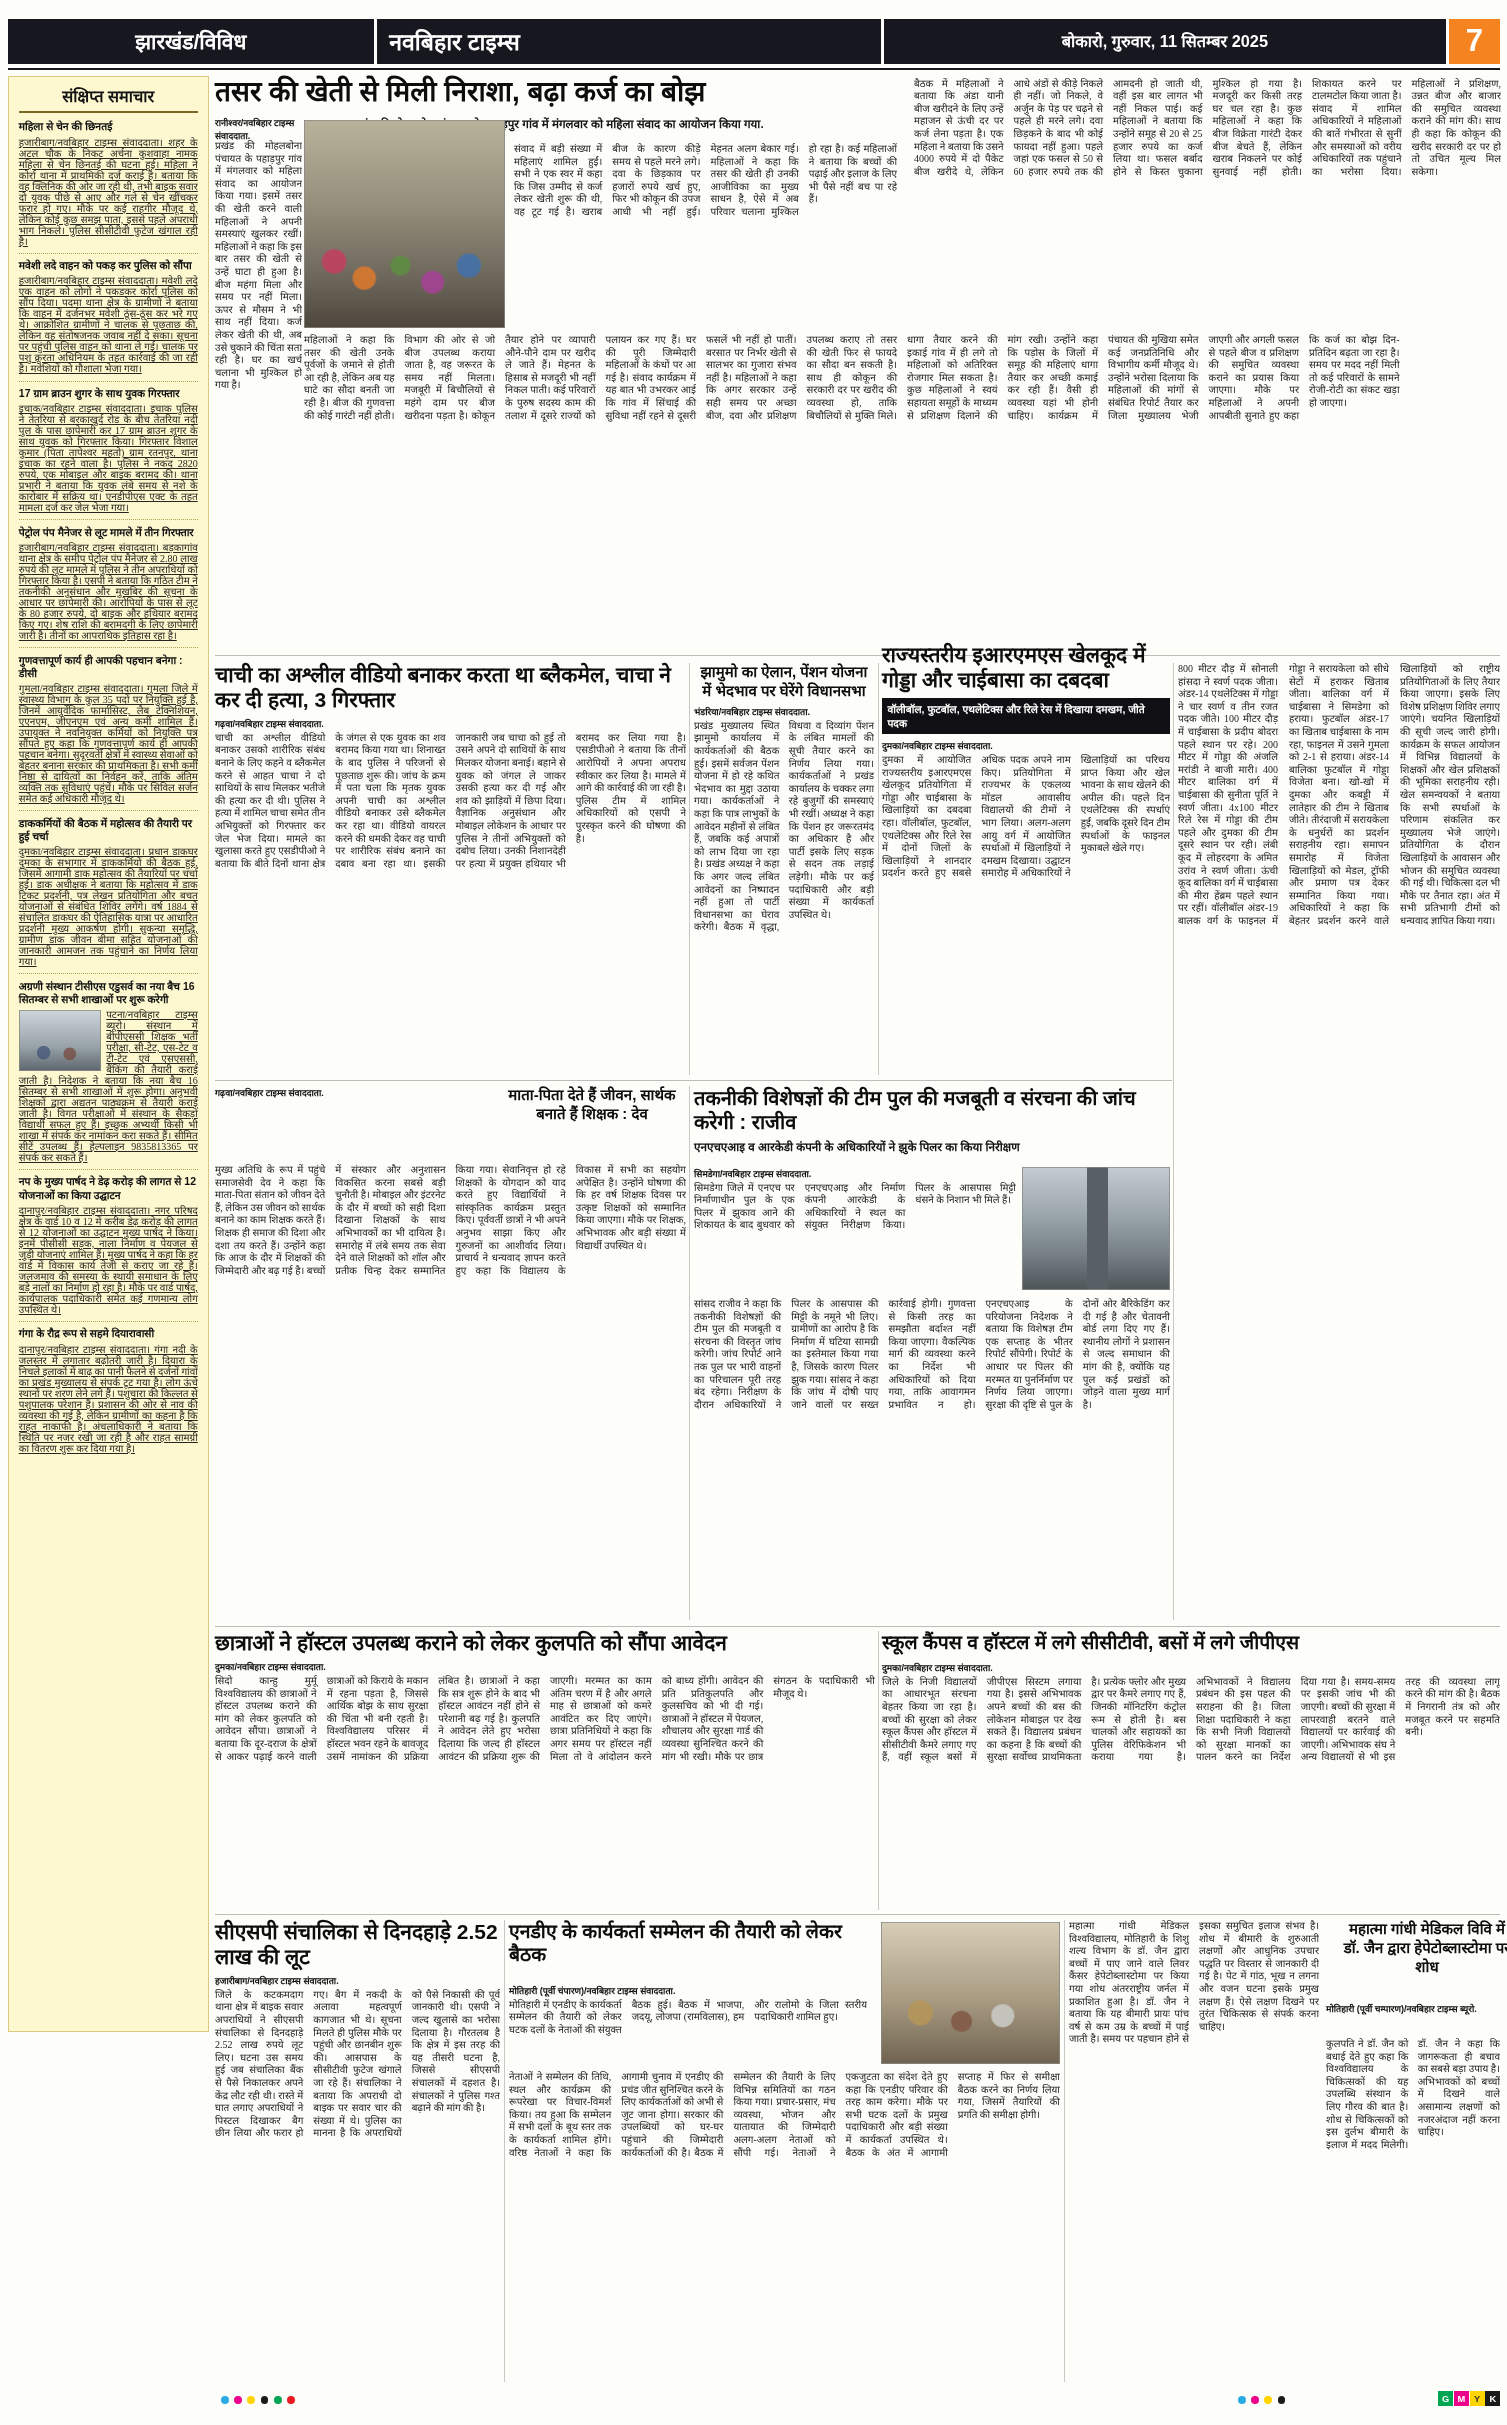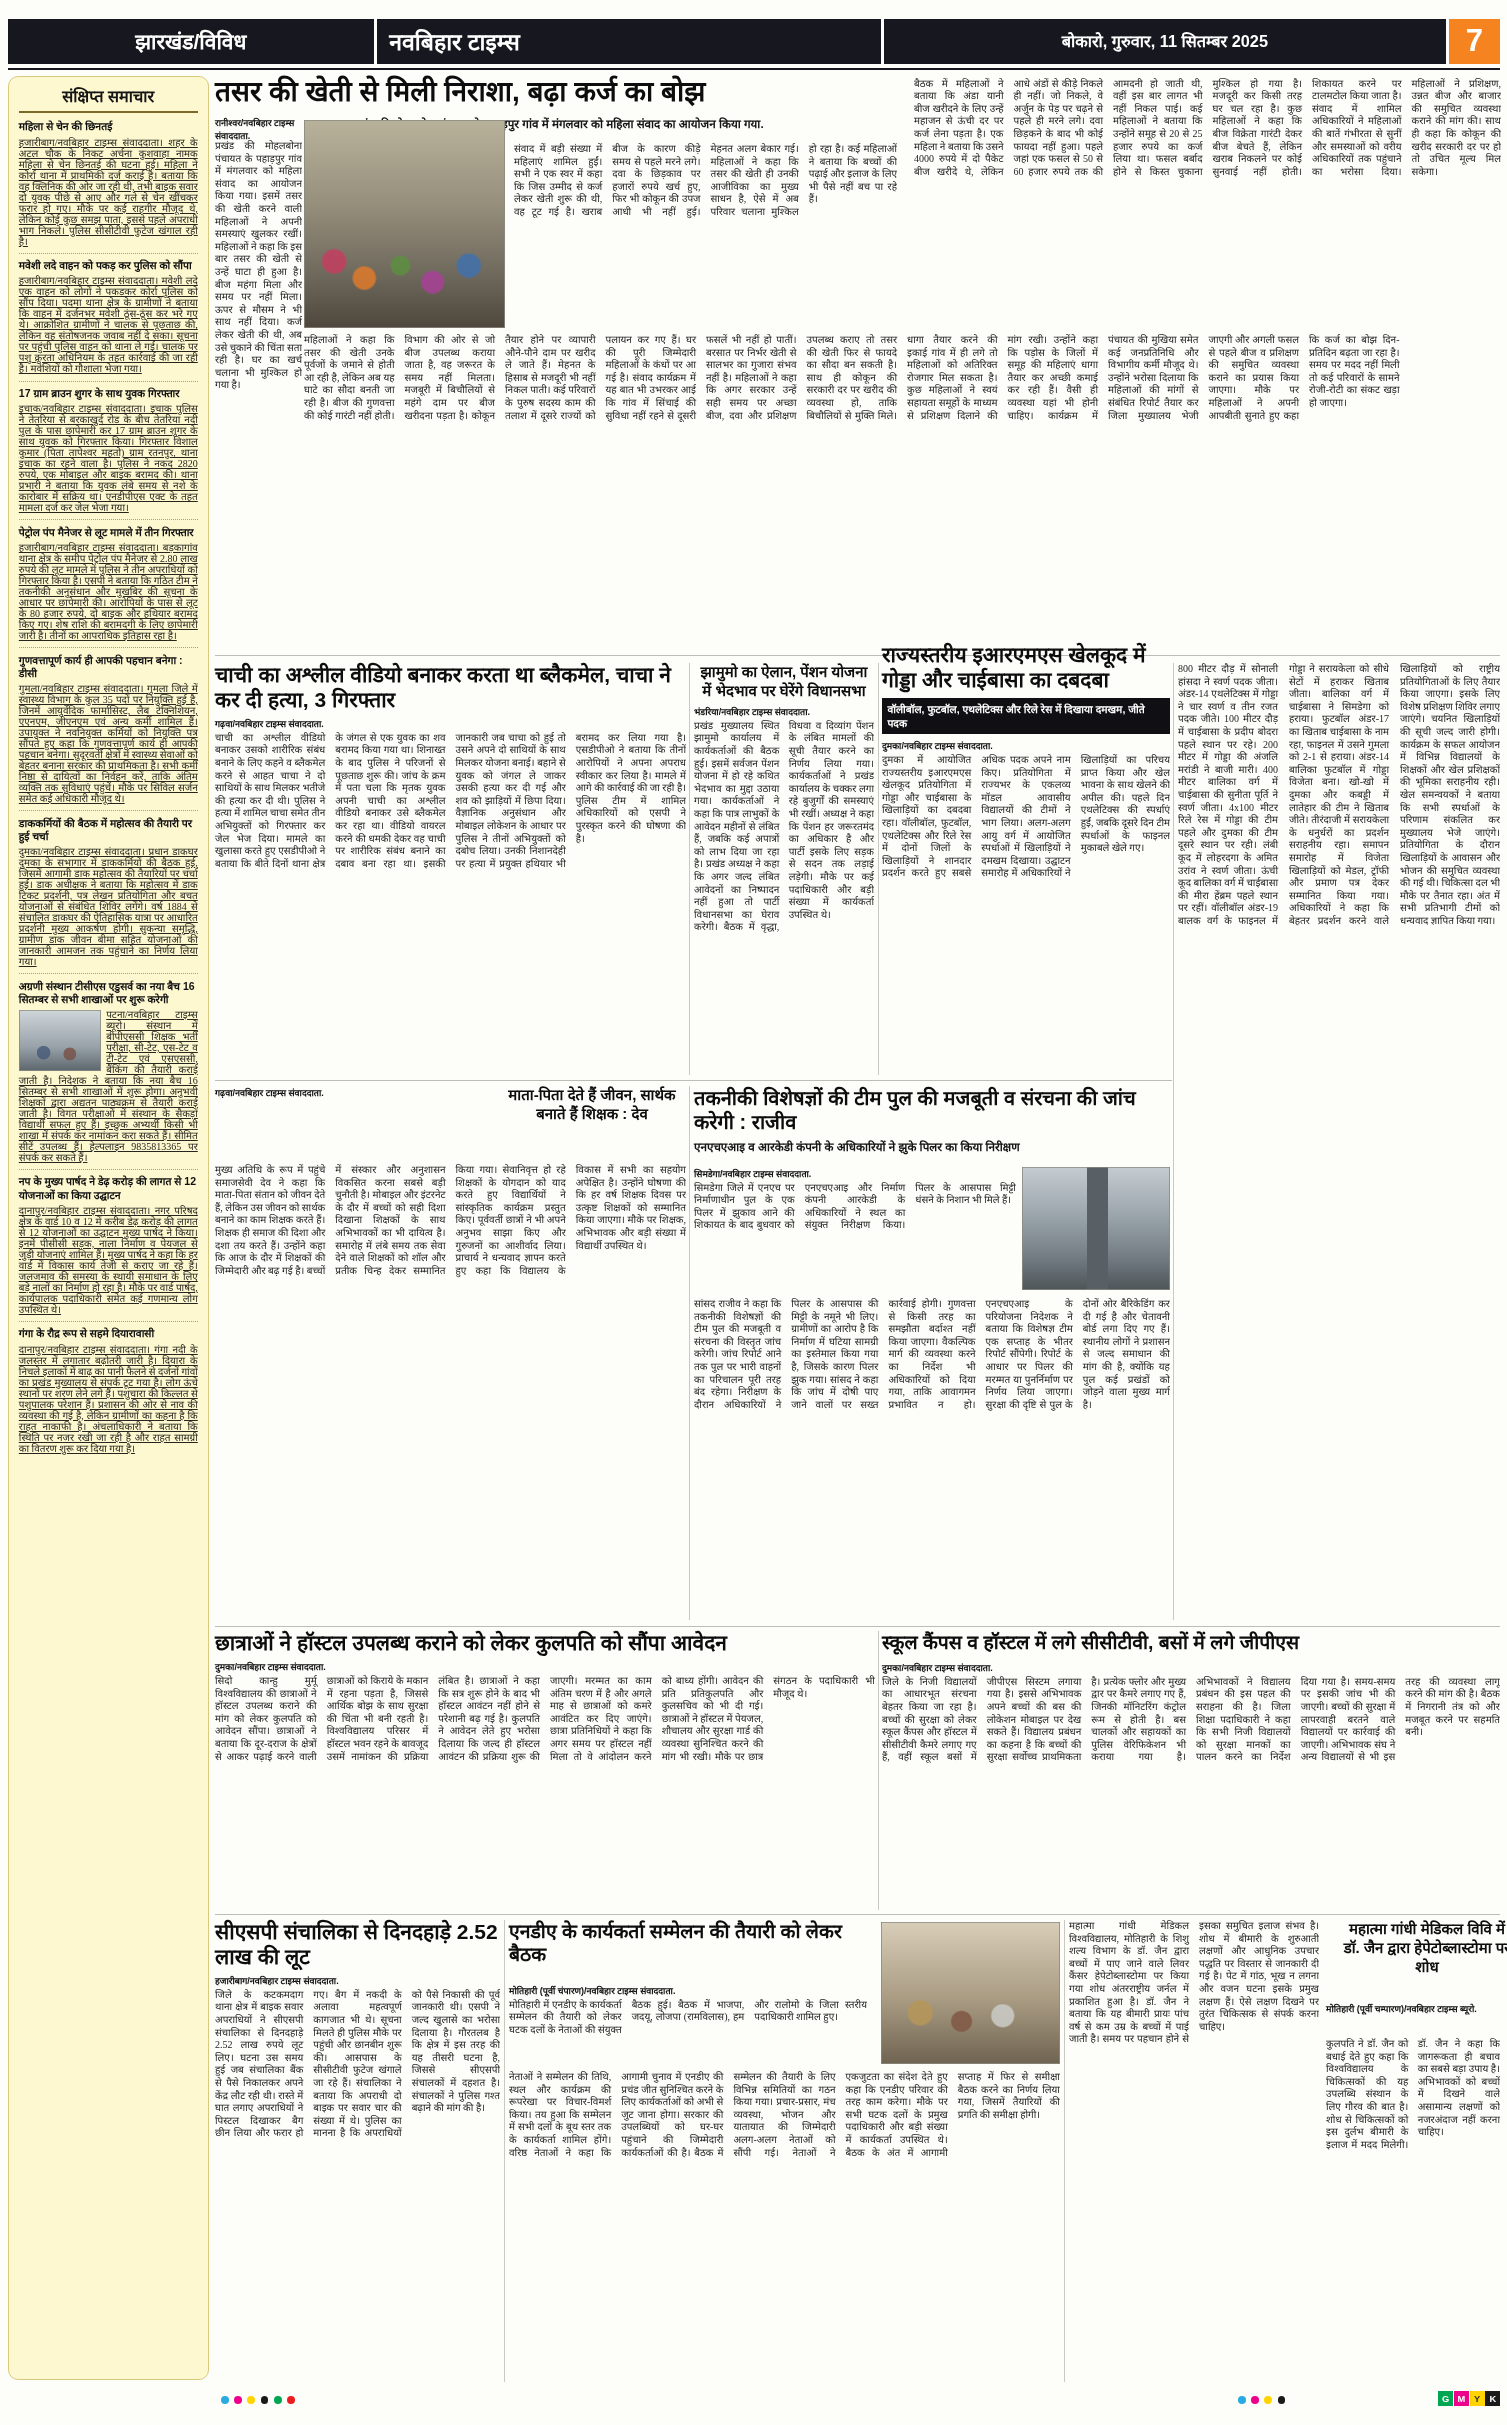--- a/index.html
+++ b/index.html
@@ -80,21 +80,21 @@
 <div id="page">
 
   <div class="abs masthead-bar" style="left:7.8px; top:18.7px; width:1492px; height:45px;">
     <div class="mast-seg seg-sec">झारखंड/विविध</div>
     <div class="mast-seg seg-name">नवबिहार टाइम्स</div>
     <div class="mast-seg seg-date">बोकारो, गुरुवार, 11 सितम्बर 2025</div>
     <div class="mast-seg seg-page">7</div>
   </div>
   <div class="abs head-rule" style="left:7.8px; top:68px; width:1492px; height:2.3px;"></div>
 
-  <div class="abs sidebar" style="left:7.8px; top:76px; width:201px; height:2304px;border-radius:10px;">
+  <div class="abs sidebar" style="left:7.8px; top:76px; width:201px; height:1956px;">
     <div class="sidebar-title">संक्षिप्त समाचार</div>
     <div class="brief">
       <h3>महिला से चेन की छिनतई</h3>
       <p>हजारीबाग/नवबिहार टाइम्स संवाददाता। शहर के अटल चौक के निकट अर्चना कुशवाहा नामक महिला से चेन छिनतई की घटना हुई। महिला ने कोर्रा थाना में प्राथमिकी दर्ज कराई है। बताया कि वह क्लिनिक की ओर जा रही थी, तभी बाइक सवार दो युवक पीछे से आए और गले से चेन खींचकर फरार हो गए। मौके पर कई राहगीर मौजूद थे, लेकिन कोई कुछ समझ पाता, इससे पहले अपराधी भाग निकले। पुलिस सीसीटीवी फुटेज खंगाल रही है।</p>
     </div>
     <div class="brief">
       <h3>मवेशी लदे वाहन को पकड़ कर पुलिस को सौंपा</h3>
       <p>हजारीबाग/नवबिहार टाइम्स संवाददाता। मवेशी लदे एक वाहन को लोगों ने पकड़कर कोर्रा पुलिस को सौंप दिया। पदमा थाना क्षेत्र के ग्रामीणों ने बताया कि वाहन में दर्जनभर मवेशी ठूंस-ठूंस कर भरे गए थे। आक्रोशित ग्रामीणों ने चालक से पूछताछ की, लेकिन वह संतोषजनक जवाब नहीं दे सका। सूचना पर पहुंची पुलिस वाहन को थाना ले गई। चालक पर पशु क्रूरता अधिनियम के तहत कार्रवाई की जा रही है। मवेशियों को गौशाला भेजा गया।</p>
     </div>
     <div class="brief">

